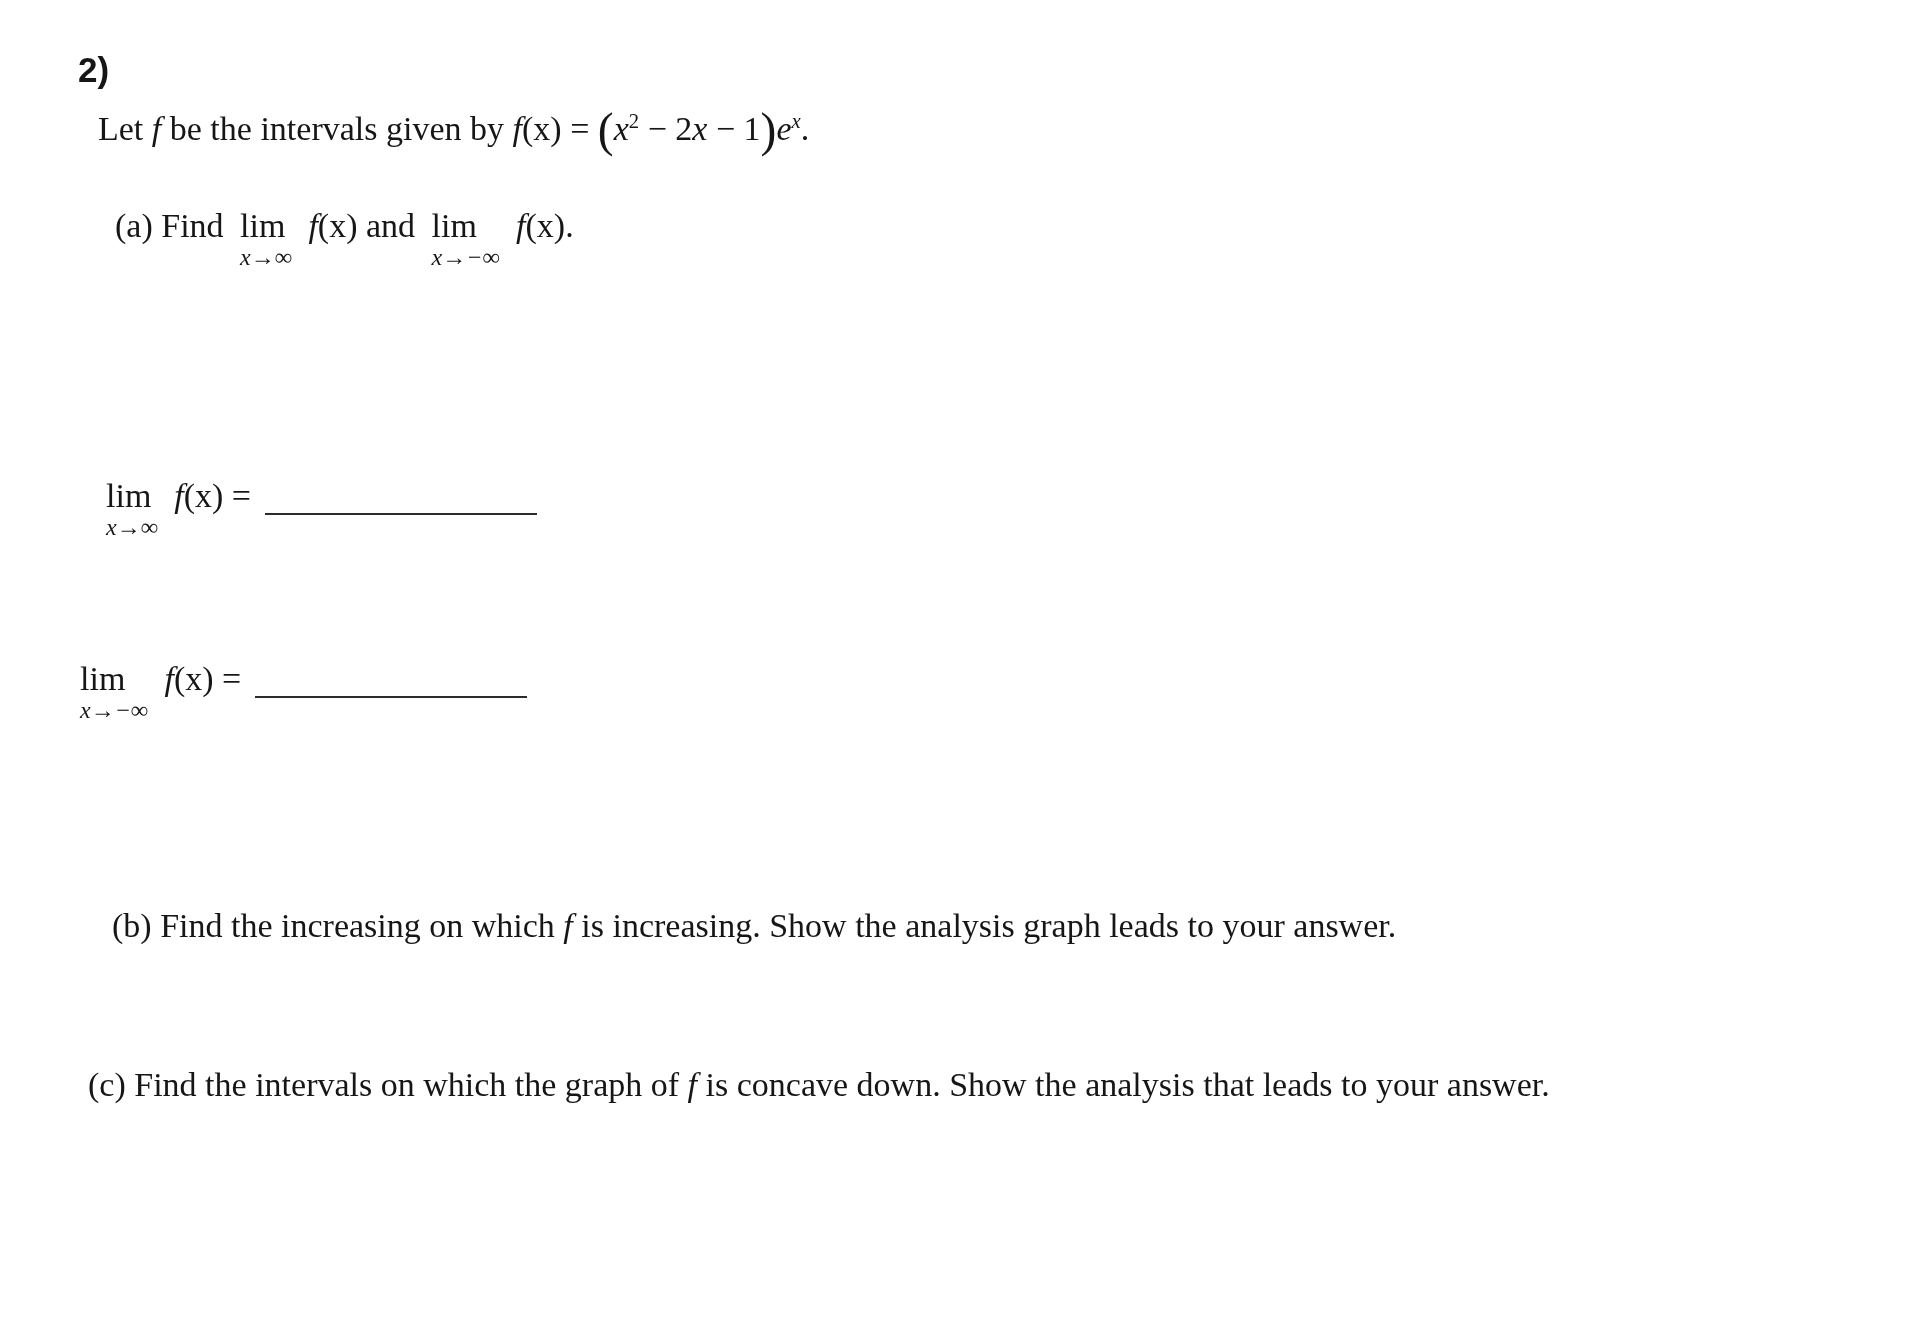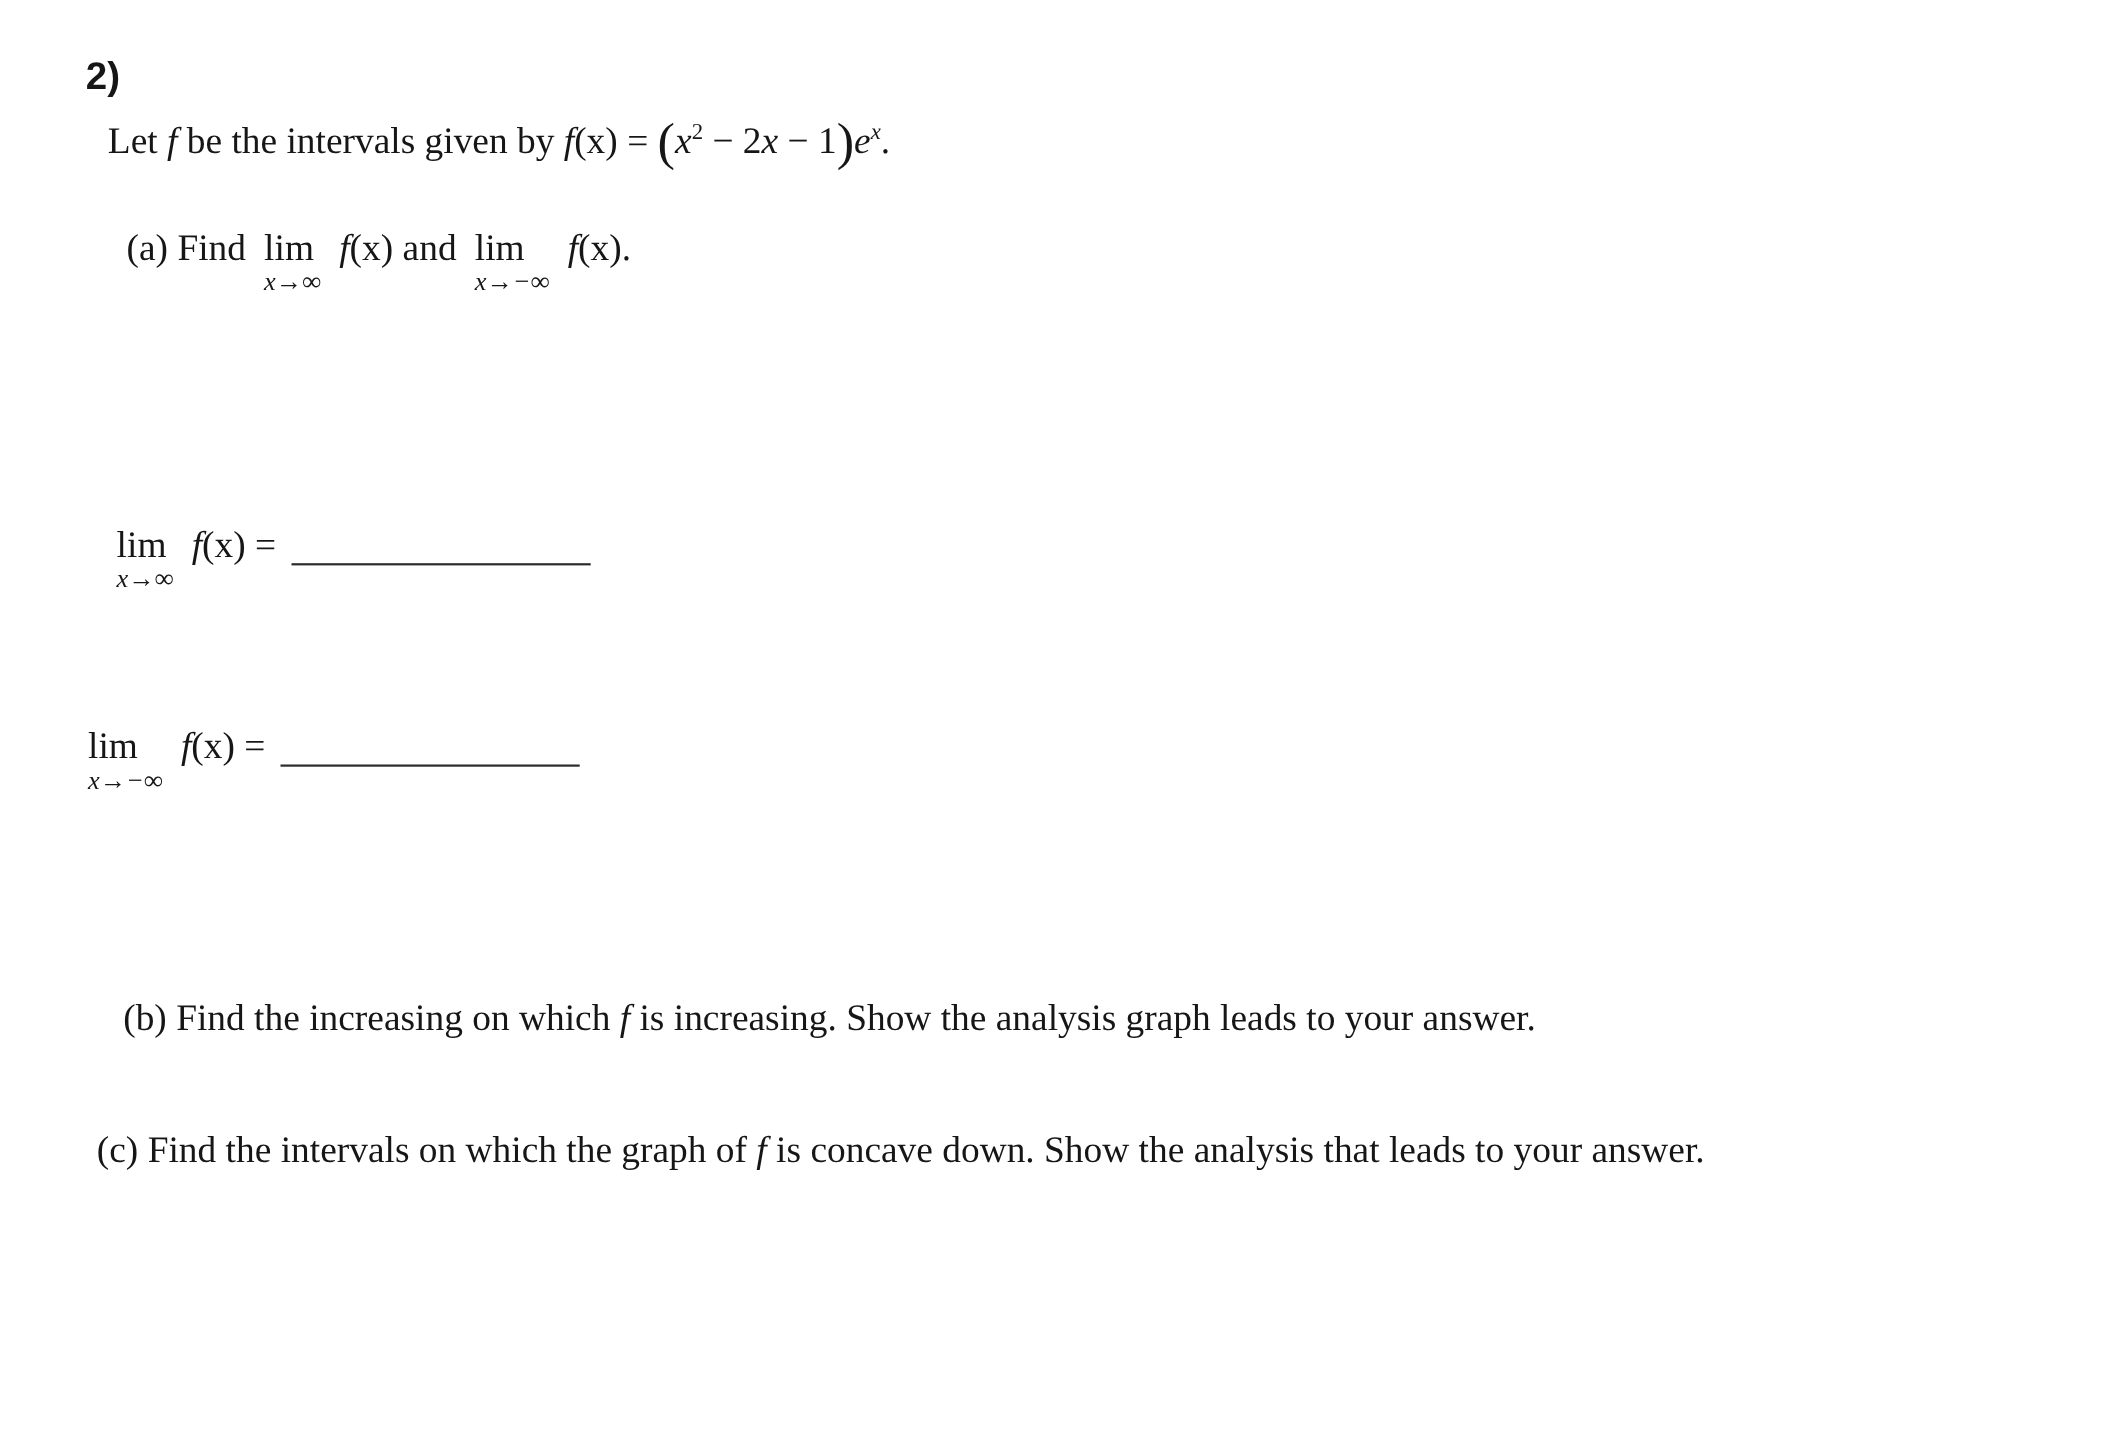--- a/index.html
+++ b/index.html
@@ -87,20 +87,20 @@
     <span class="it">f</span><span>(x) =</span><span class="blank"></span>
   </div>
 
   <div class="abs" style="left:112px; top:905px;">
     <span>(b)</span>
     <span>Find the increasing on which</span>
     <span class="it">f</span>
     <span>is increasing. Show the analysis graph leads to your answer.</span>
   </div>
 
-  <div class="abs" style="left:88px; top:1025px;">
+  <div class="abs" style="left:88px; top:1064px;">
     <span>(c)</span>
     <span>Find the intervals on which the graph of</span>
     <span class="it">f</span>
     <span>is concave down. Show the analysis that leads to your answer.</span>
   </div>
 
 </div>
 
 </body></html>

